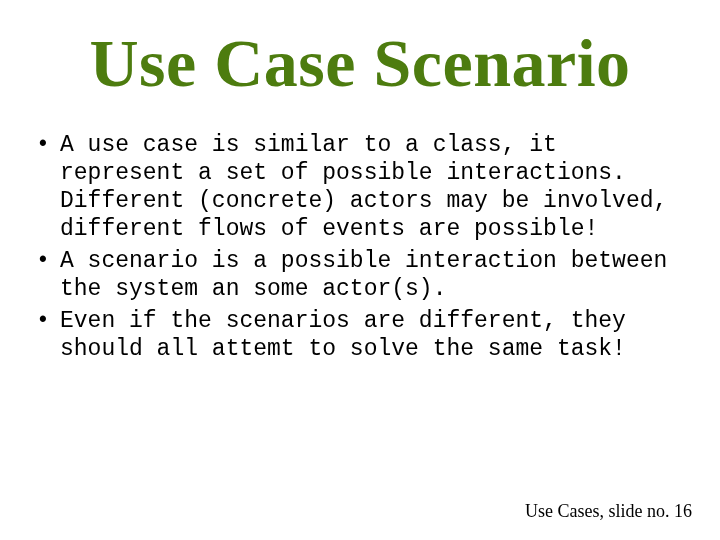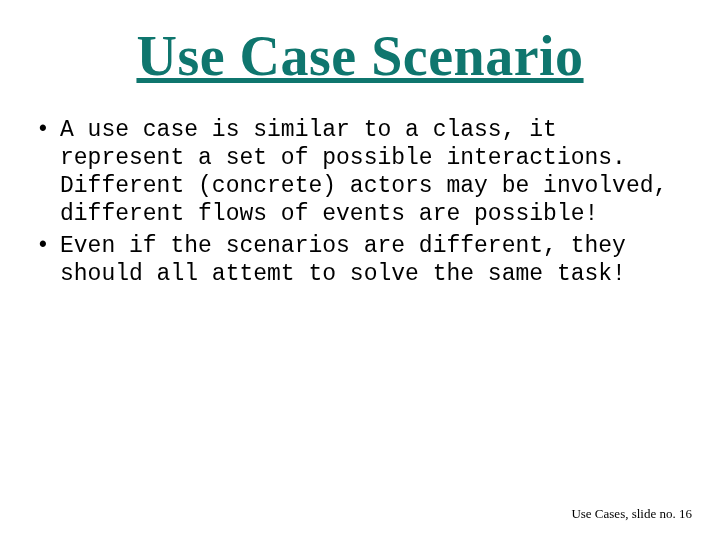--- a/index.html
+++ b/index.html
@@ -1,29 +1,30 @@
 <!DOCTYPE html>
 <html><head>
 <meta charset="utf-8">
 <style>
   * { margin: 0; padding: 0; box-sizing: border-box; }
   html, body { width: 720px; height: 540px; background: #fff; font-family: "Times New Roman", Times, serif; color: #000; }
   .slide { width: 720px; height: 540px; position: relative; padding: 18px 28px 20px 28px; }
-  .title { font-size: 56px; font-weight: bold; text-align: center; color: #0f766e; margin-top: 6px; margin-bottom: 28px; letter-spacing: 0.5px; text-decoration: underline; }
+  .title { font-size: 68px; font-weight: bold; text-align: center; color: #4d7c0f; margin-top: 6px; margin-bottom: 28px; letter-spacing: 0.5px; }
   .body { font-size: 23px; line-height: 1.22; }
   ul { list-style: none; padding-left: 0; }
   li { position: relative; padding-left: 32px; margin-bottom: 4px; font-family: Liberation Mono, monospace; }
   li::before { content: "•"; position: absolute; left: 8px; top: 0; font-size: 23px; }
-  .footer { position: absolute; right: 28px; bottom: 18px; font-size: 13px; }
+  .footer { position: absolute; right: 28px; bottom: 18px; font-size: 18px; }
 </style>
 </head>
 <body>
 
 <div class="slide">
   <h1 class="title">Use Case Scenario</h1>
   <div class="body">
     <ul>
       <li>A use case is similar to a class, it represent a set of possible interactions. Different (concrete) actors may be involved, different flows of events are possible!</li>
+      <li>A scenario is a possible interaction between the system an some actor(s).</li>
       <li>Even if the scenarios are different, they should all attemt to solve the same task!</li>
     </ul>
   </div>
   <div class="footer">Use Cases, slide no. 16</div>
 </div>
 
 </body></html>

